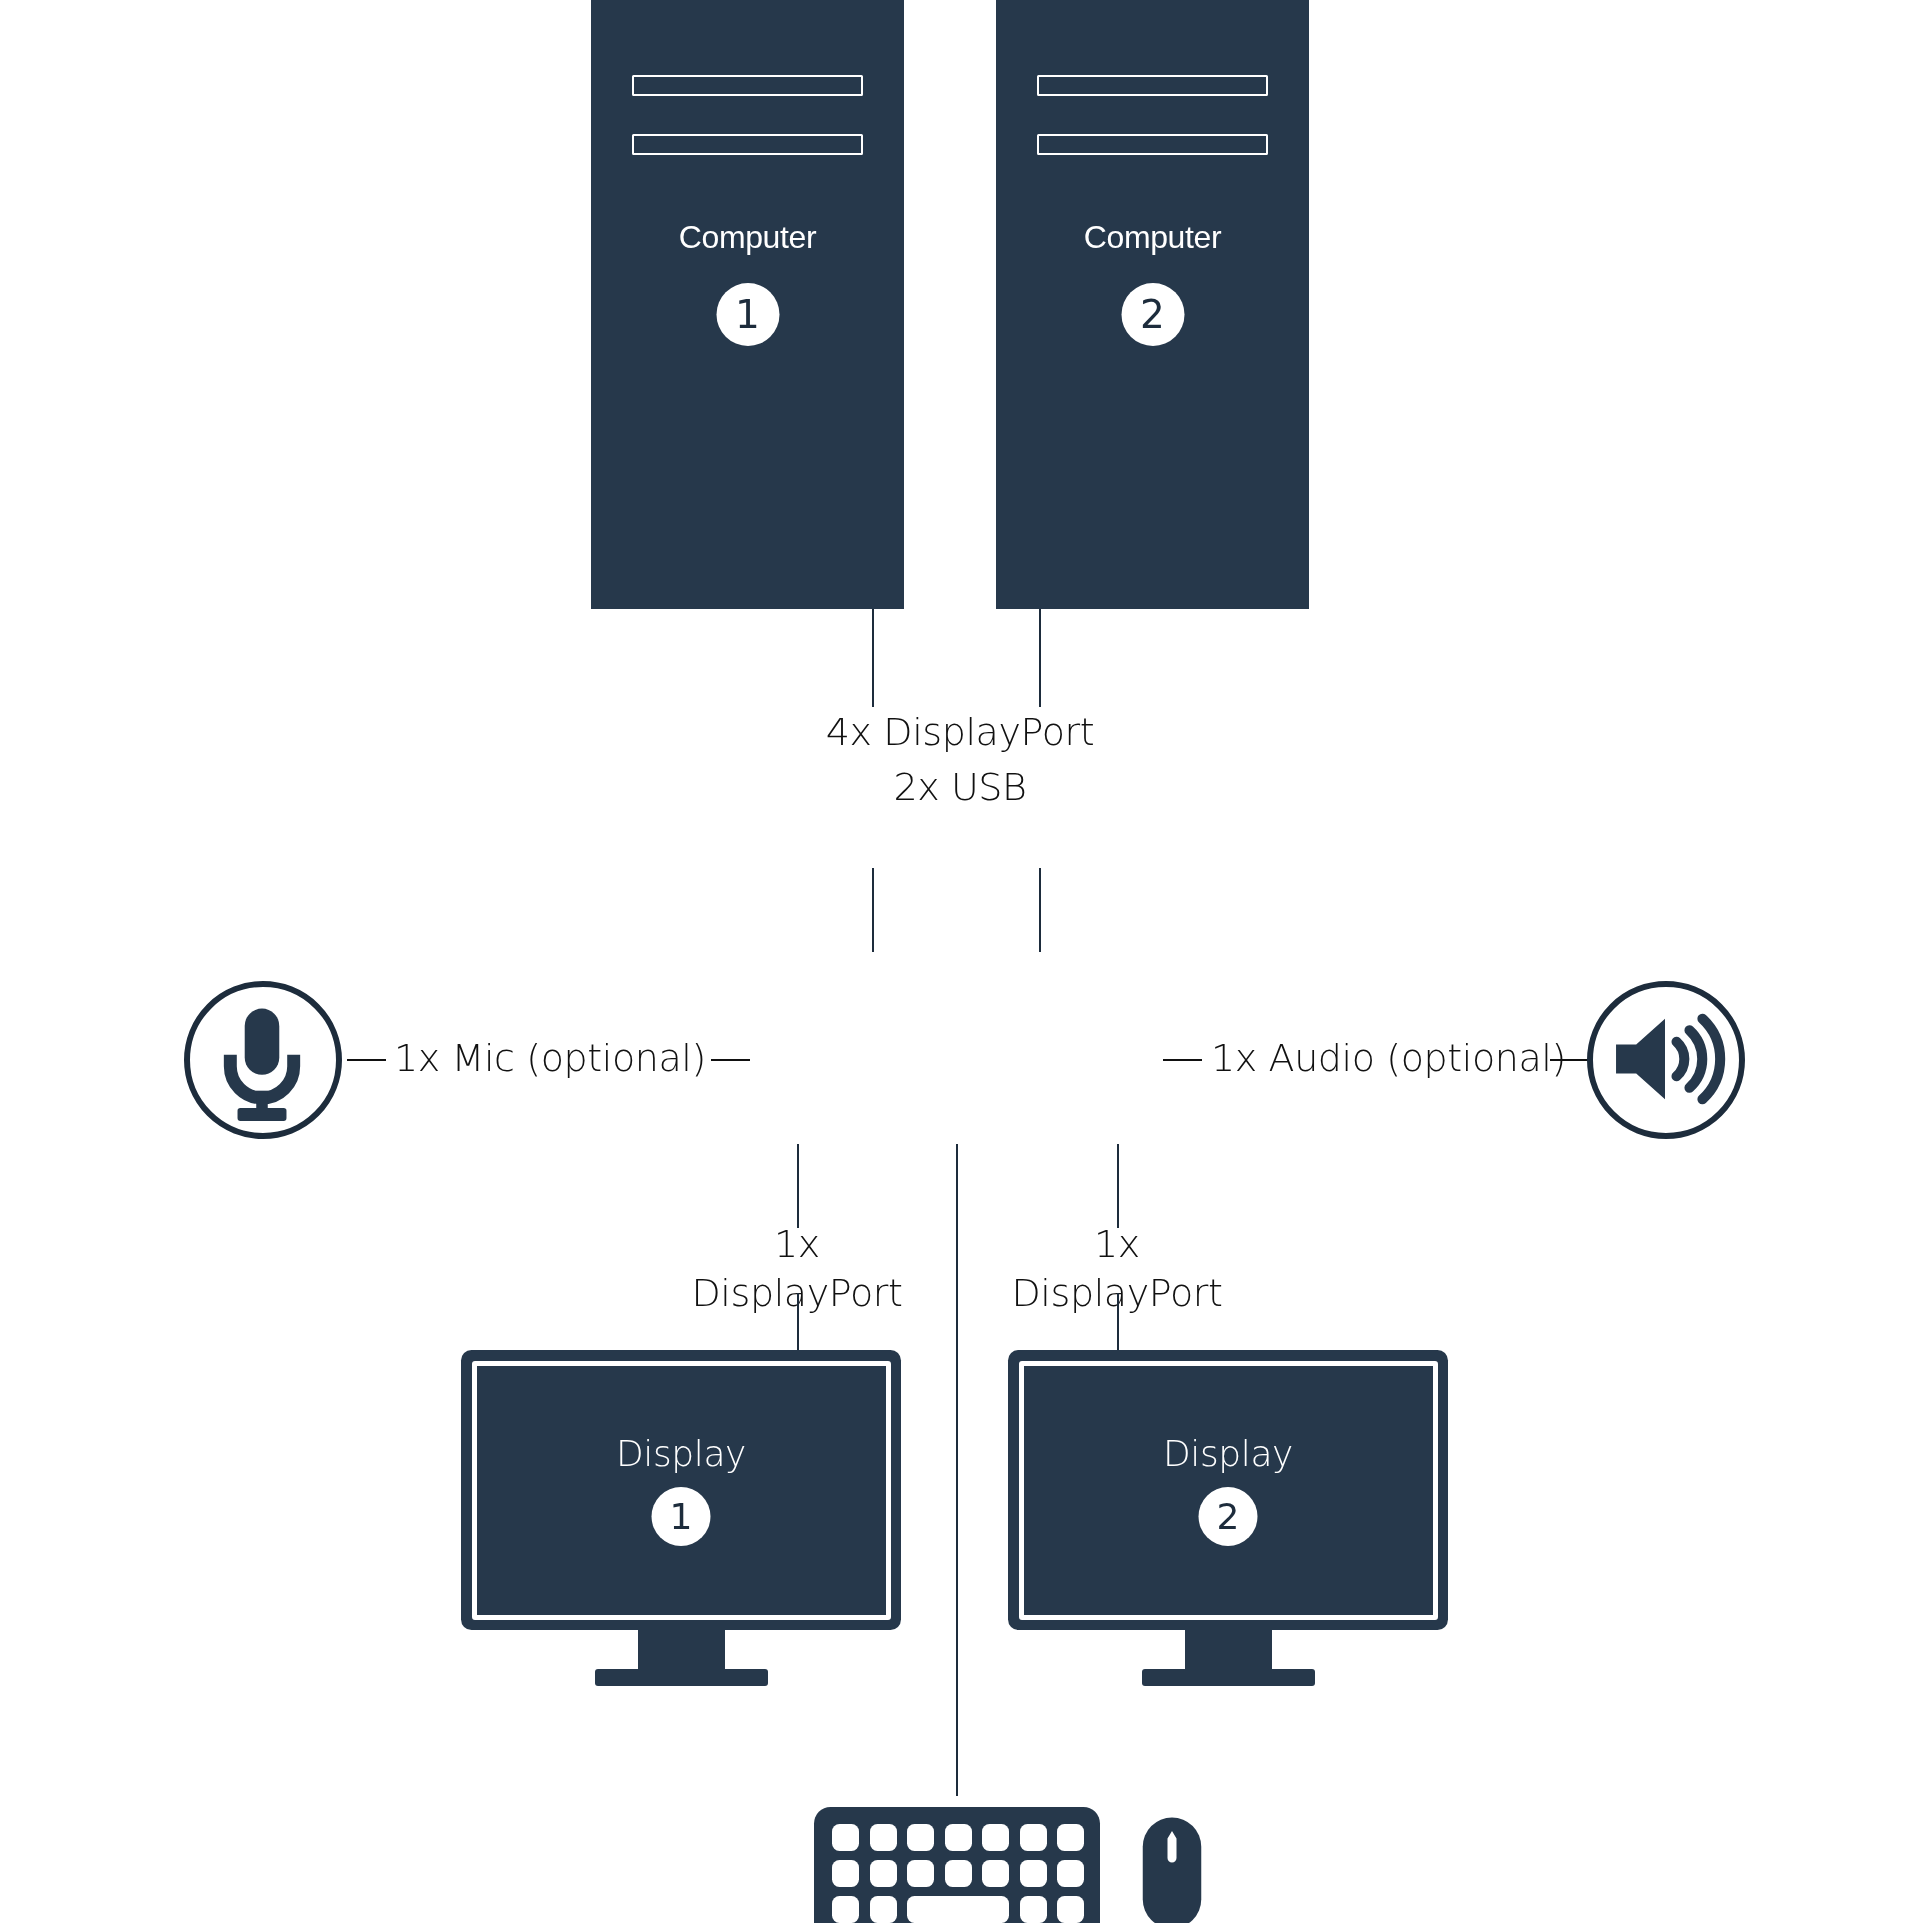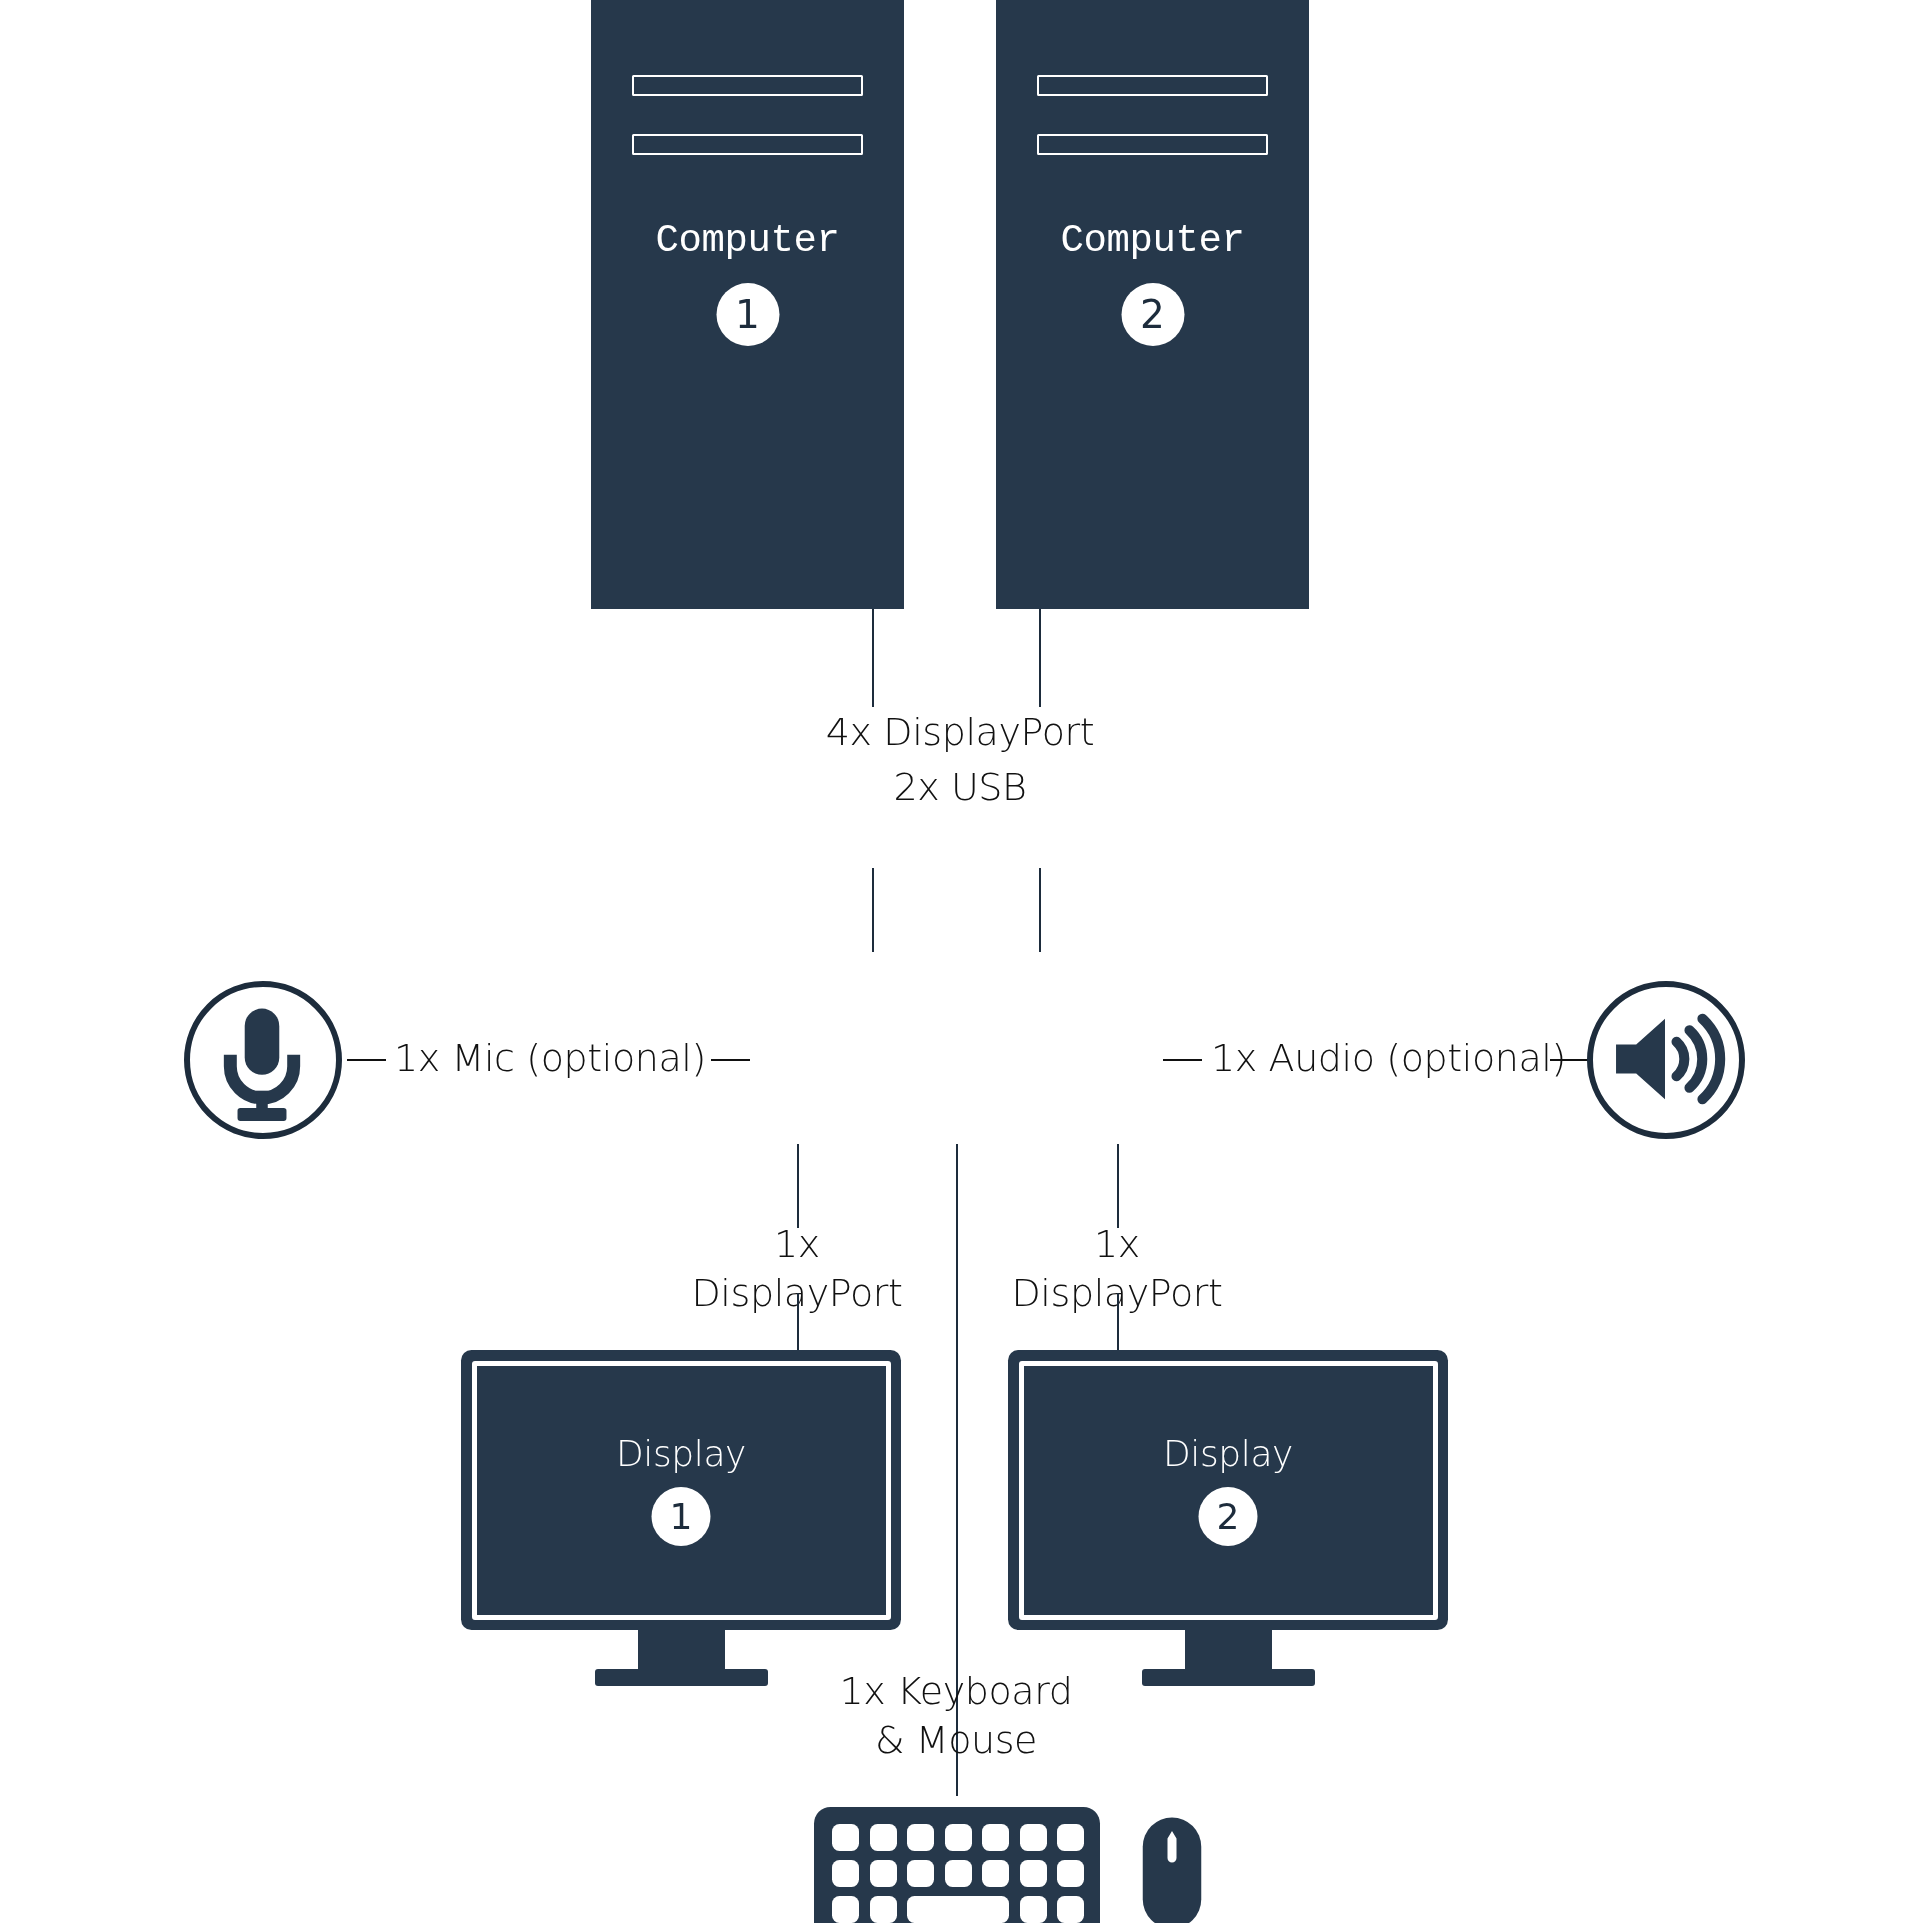--- a/index.html
+++ b/index.html
@@ -16,21 +16,21 @@
          letter-spacing:-0.4px;line-height:1.30;}
 
   
   .vline{position:absolute;width:2.3px;background:#1d2c3c;}
   .hline{position:absolute;height:2.3px;background:#111;}
 
   
   .tower{position:absolute;background:#26384b;}
   .tower .slot{position:absolute;border:2.3px solid #fff;border-radius:1.5px;height:16.5px;}
   .tower .tname{position:absolute;left:0;right:0;text-align:center;color:#fff;
-                font-size:39px;font-weight:300;font-family:Liberation Mono, monospace;
+                font-size:32px;font-weight:300;font-family:Liberation Sans, sans-serif;
                 letter-spacing:-0.4px;}
   .badge{position:absolute;left:50%;transform:translateX(-50%);
          width:63px;height:63px;border-radius:50%;background:#fff;
          color:#1d2c3c;font-size:39px;font-weight:400;
          font-family:"DejaVu Sans",sans-serif;
          display:flex;align-items:center;justify-content:center;}
 
   
   #kvm{position:absolute;background:#FCC42E;display:flex;
        align-items:center;justify-content:center;}
@@ -137,24 +137,20 @@
 
   <div class="monitor" style="left:1008px;top:1350px;width:440px;height:346px;">
     <div class="mon-body" style="width:440px;height:280px;"></div>
     <div class="mon-inner" style="left:10.5px;top:10.5px;width:419px;height:259px;"></div>
     <div class="mon-screen-txt" style="top:83px;">Display</div>
     <div class="badge" style="top:137px;width:59px;height:59px;font-size:36px;">2</div>
     <div class="mon-neck" style="left:177px;top:280px;width:87px;height:42px;"></div>
     <div class="mon-base" style="left:134px;top:319px;width:173px;height:16.5px;"></div>
   </div>
 
-  <div class="multi" style="left:956px;top:1667px;font-size:38px;">
-    <div>1x Keyboard</div>
-    <div>&amp; Mouse</div>
-  </div>
 
   <div id="kbd" style="left:814px;top:1807px;width:286px;height:134px;">
 
     <div class="key" style="left:18px;top:16.5px;width:27px;height:27px;"></div>
     <div class="key" style="left:56px;top:16.5px;width:27px;height:27px;"></div>
     <div class="key" style="left:93px;top:16.5px;width:27px;height:27px;"></div>
     <div class="key" style="left:131px;top:16.5px;width:27px;height:27px;"></div>
     <div class="key" style="left:168px;top:16.5px;width:27px;height:27px;"></div>
     <div class="key" style="left:206px;top:16.5px;width:27px;height:27px;"></div>
     <div class="key" style="left:243px;top:16.5px;width:27px;height:27px;"></div>

